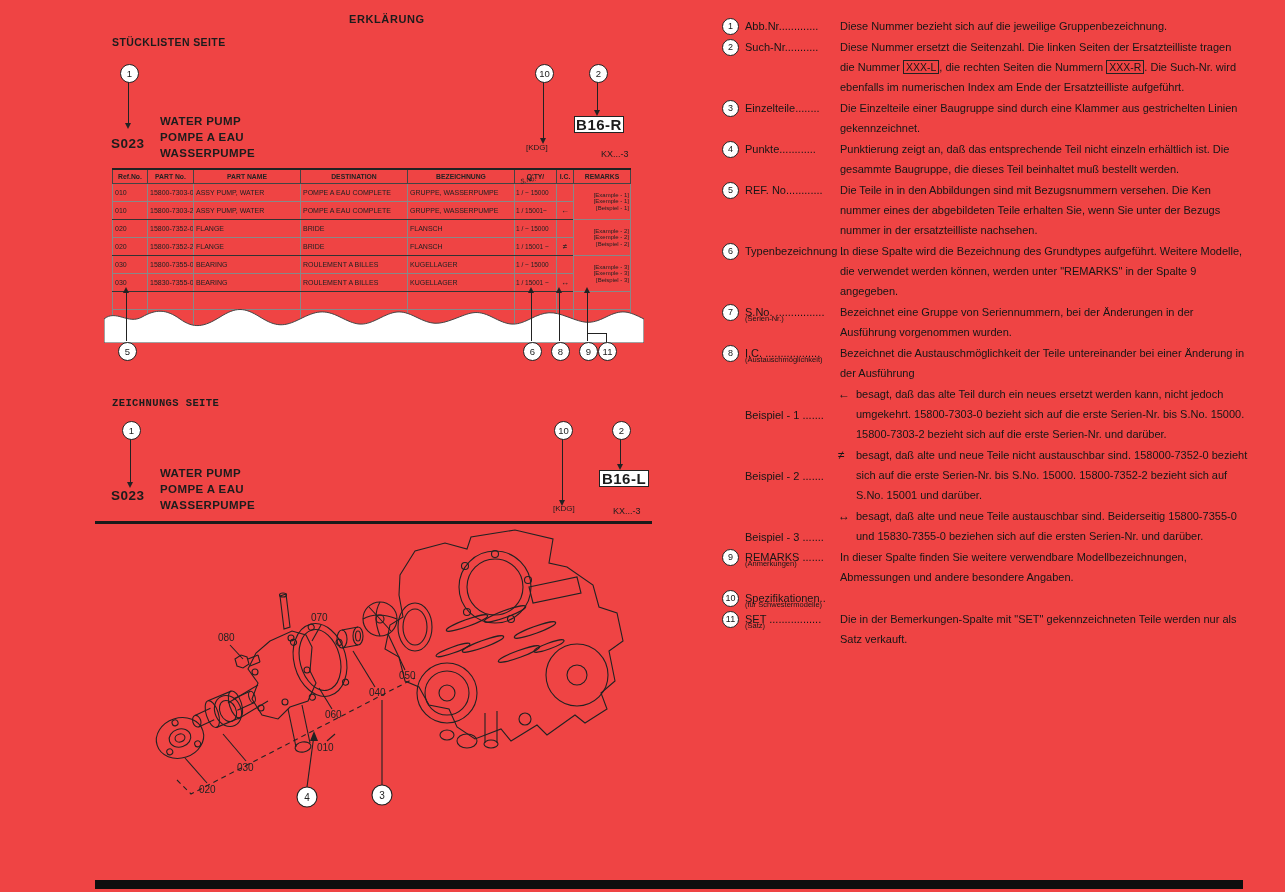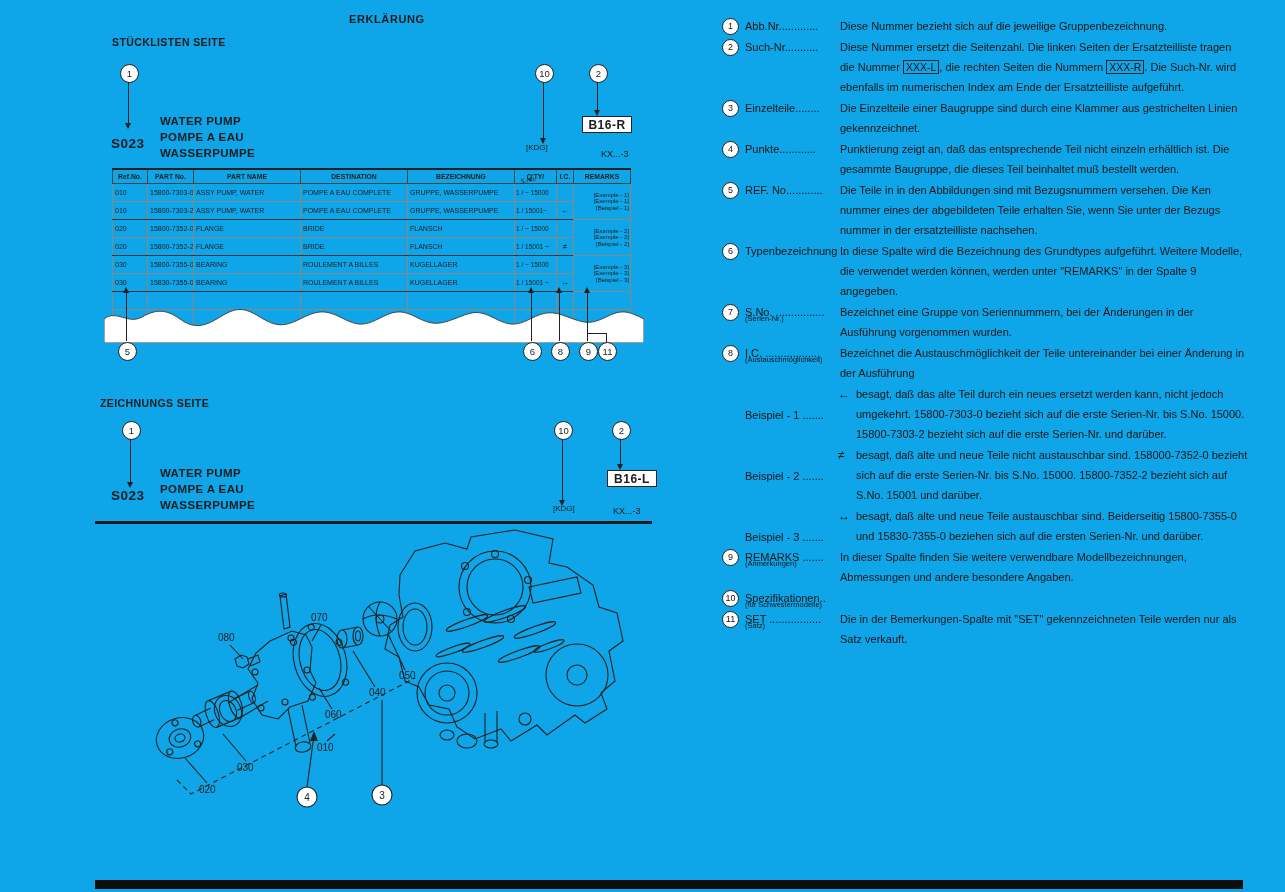--- a/index.html
+++ b/index.html
@@ -1,32 +1,32 @@
 <!DOCTYPE html>
 <html><head>
 <meta charset="utf-8">
 <style>
   html,body{margin:0;padding:0;background:#fff;}
-  .page{position:relative;width:1285px;height:892px;background:#0ea5e9;overflow:hidden;
+  .page{position:relative;width:1285px;height:892px;background:#ef4444;overflow:hidden;
         font-family:"Liberation Sans","DejaVu Sans",sans-serif;color:#1c1c1c;}
   .t{position:absolute;white-space:nowrap;}
   .h1{font-weight:bold;font-size:11px;letter-spacing:.6px;}
   .h2{font-weight:bold;font-size:10.5px;letter-spacing:.4px;}
   .abbnr{font-weight:bold;font-size:13.5px;letter-spacing:.5px;text-align:right;}
   .ttl{font-weight:600;font-size:11.5px;letter-spacing:.4px;}
   .small8{font-size:8px;}
   .small9{font-size:9px;margin-left:15px;}
   .co{position:absolute;width:17px;height:17px;border:1px solid #222;border-radius:50%;
       display:flex;align-items:center;justify-content:center;font-size:9.5px;background:#fff;z-index:5;}
   .vline{position:absolute;width:1px;background:#222;z-index:4;}
   .hline{position:absolute;height:1px;background:#222;z-index:4;}
   .arr-d{position:absolute;width:0;height:0;border-left:3px solid transparent;border-right:3px solid transparent;border-top:6px solid #222;z-index:4;}
   .arr-u{position:absolute;width:0;height:0;border-left:3px solid transparent;border-right:3px solid transparent;border-bottom:6px solid #222;z-index:4;}
-  .bbox{position:absolute;width:48px;height:15px;border:1.5px solid #222;font-size:12px;font-weight:bold;
-        display:flex;align-items:center;justify-content:center;letter-spacing:.5px;background:#fff;margin-left:8px;}
+  .bbox{position:absolute;width:48px;height:15px;border:1.5px solid #222;font-size:15px;font-weight:bold;
+        display:flex;align-items:center;justify-content:center;letter-spacing:.5px;background:#fff;}
   .ptable{position:absolute;left:112px;top:168px;width:518px;border-collapse:collapse;table-layout:fixed;color:#222;}
   .ptable th{border:1px solid #444;border-top:2.5px solid #222;font-size:6.8px;font-weight:bold;text-align:center;padding:0 1px;overflow:hidden;white-space:nowrap;height:13px;}
   .ptable td{border:1px solid #888;font-size:7px;padding:0 2px;overflow:hidden;white-space:nowrap;height:17px;}
   .ptable td.qty{font-size:6.5px;padding:0 1px;}
   .ptable td.ic{text-align:center;font-size:8px;}
   .ptable td.rmk{font-size:6px;line-height:6.5px;text-align:right;padding:0 1px;white-space:normal;}
   .ptable tr.grp td{border-bottom:1px solid #333;}
   .ptable td.empty{border-bottom:none;}
   .sno{position:absolute;font-size:6.5px;font-style:italic;transform:rotate(-12deg);z-index:3;}
   .wave{position:absolute;z-index:3;}
@@ -227,21 +227,21 @@
   <div class="co" style="left:579px;top:342px;">
       <span>9</span>
     </div>
 
   <div class="vline" style="left:606px;top:333px;height:9px;"></div>
   <div class="hline" style="left:588px;top:333px;width:19px;"></div>
   <div class="co" style="left:598px;top:342px;">
       <span>11</span>
     </div>
 
-  <div class="t h2" style="left:100px;top:397px;">ZEICHNUNGS SEITE</div>
+  <div class="t h2" style="left:112px;top:397px;font-family:Liberation Mono, monospace;">ZEICHNUNGS SEITE</div>
 
   <div class="co" style="left:122px;top:421px;">
       <span>1</span>
     </div>
   <div class="vline" style="left:130px;top:438px;height:44px;"></div>
   <div class="arr-d" style="left:127px;top:482px;"></div>
 
   <div class="co" style="left:554px;top:421px;">
       <span>10</span>
     </div>

